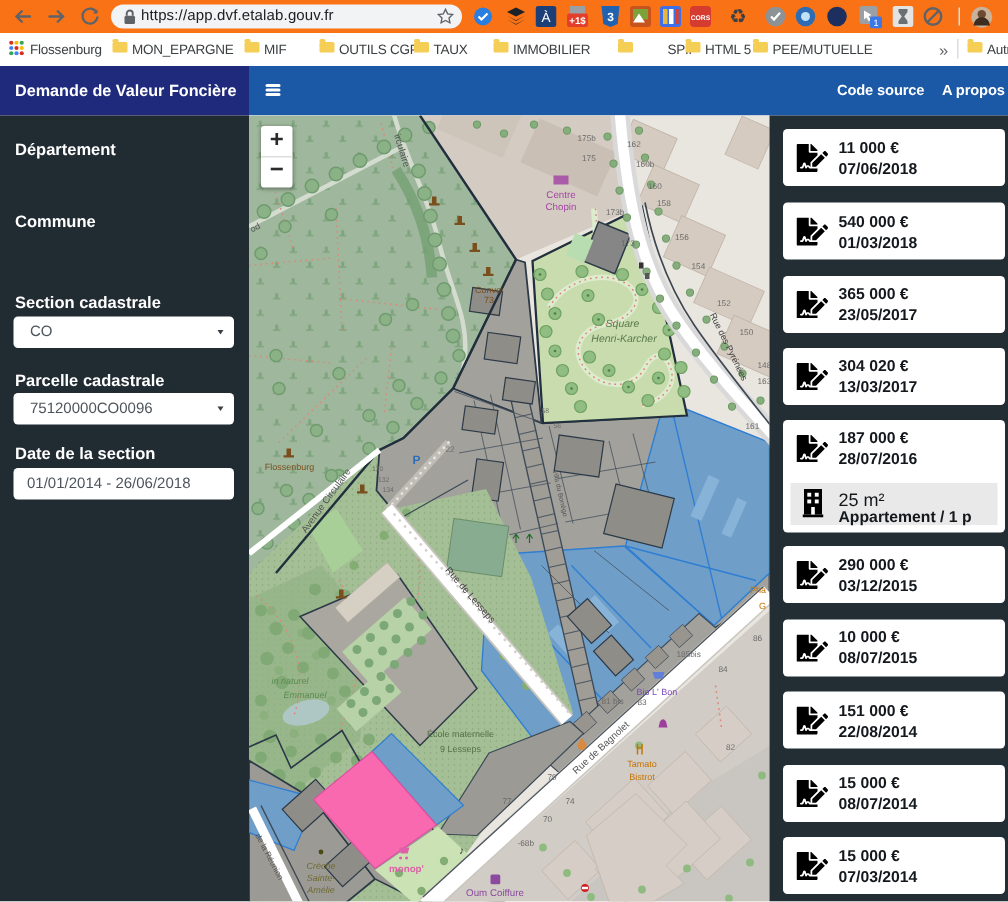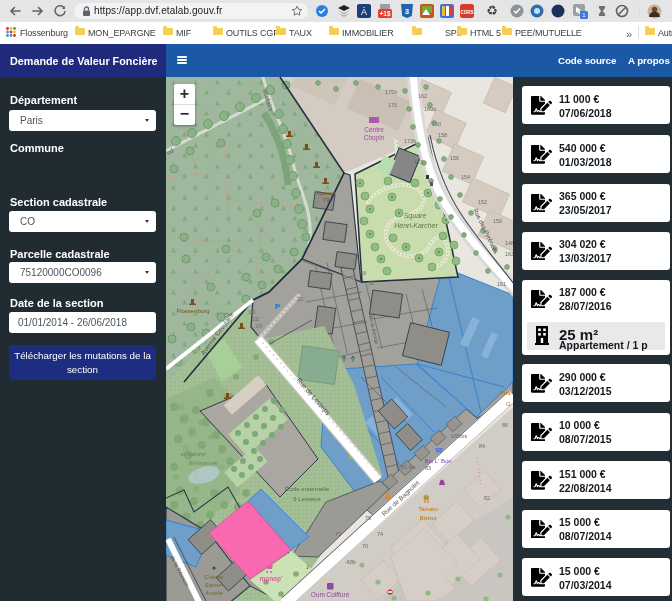--- a/index.html
+++ b/index.html
@@ -1,19 +1,19 @@
 <!DOCTYPE html>
 <html><head><meta charset="utf-8">
 <style>
 *{margin:0;padding:0;box-sizing:border-box}
 html,body{width:672px;height:601px;overflow:hidden;background:#fff}
 body{font-family:"Liberation Sans",sans-serif;position:relative}
 .abs{position:absolute}
 
-#row1{position:absolute;left:0;top:0;width:672px;height:22px;background:#e5e5e5}
+#row1{position:absolute;left:0;top:0;width:672px;height:22px;background:#f97316}
 #row2{position:absolute;left:0;top:22px;width:672px;height:22px;background:#fff}
 #pill{position:absolute;left:74px;top:3px;width:234px;height:16px;border-radius:8px;background:#f1f3f4}
 #url{position:absolute;left:94px;top:5px;font-size:10px;color:#202124;letter-spacing:0.1px}
 .bkm{position:absolute;top:5.5px;white-space:nowrap;font-size:9px;letter-spacing:-0.15px;color:#3c4043}
 .folder{position:absolute;top:6px;width:10px;height:7px;background:#f5ce56;border-radius:1px}
 .folder:before{content:"";position:absolute;left:0;top:-2px;width:4px;height:2px;background:#f5ce56;border-radius:1px 1px 0 0}
 .ext{position:absolute;top:4px;width:14px;height:14px;font-size:10px;line-height:14px;text-align:center}
 
 #hdrL{position:absolute;left:0;top:44px;width:166px;height:33px;background:#202a7c}
 #hdrR{position:absolute;left:166px;top:44px;width:506px;height:33px;background:#1b58a6}
@@ -174,29 +174,27 @@
 <div id="burger">
     <div></div>
     <div></div>
     <div></div>
   </div>
 <div class="hlink" style="left:558px">Code source</div>
 <div class="hlink" style="left:628px">A propos</div>
 
 <div id="sidebar">
 <div class="slabel" style="top:17px">Département</div>
-<div class="sselect" style="top:33px">Paris<span class="caret"></span></div>
 <div class="slabel" style="top:65px">Commune</div>
 <div class="slabel" style="top:119px">Section cadastrale</div>
 <div class="sselect" style="top:134px">CO<span class="caret"></span></div>
 <div class="slabel" style="top:171px">Parcelle cadastrale</div>
 <div class="sselect" style="top:185px">75120000CO0096<span class="caret"></span></div>
 <div class="slabel" style="top:220px">Date de la section</div>
 <div class="sselect" style="top:235px;padding-left:9px">01/01/2014 - 26/06/2018</div>
-<div id="btn">Télécharger les mutations de la<br>section</div>
 </div>
 
 <div id="map">
 <div id="zoomctl">
       <div class="zi">+</div>
       <div class="sep"></div>
       <div class="zi" style="line-height:18px">−</div>
     </div>
 <svg id="mapsvg" width="347" height="524" viewBox="0 0 347 524" style="position:absolute;left:0;top:0">
 <defs>
@@ -750,21 +748,21 @@
       <div style="position:absolute;left:5px;top:42.5px;width:138px;height:28px;background:#e9e9e9">
         <svg style="position:absolute;left:8px;top:4px" width="14" height="19" viewBox="0 0 14 19">
           <rect x="1" y="0" width="12" height="17" fill="#000"></rect>
           <rect x="0" y="17" width="14" height="2" fill="#000"></rect>
           <rect x="3.2" y="2.5" width="2.6" height="2.6" fill="#fff"></rect>
           <rect x="8.2" y="2.5" width="2.6" height="2.6" fill="#fff"></rect>
           <rect x="3.2" y="7" width="2.6" height="2.6" fill="#fff"></rect>
           <rect x="8.2" y="7" width="2.6" height="2.6" fill="#fff"></rect>
           <rect x="5.8" y="12" width="2.4" height="5" fill="#fff"></rect>
         </svg>
-        <div style="position:absolute;left:32px;top:4px;font-size:15px;font-weight:bold;color:#14181c">25 m²</div>
+        <div style="position:absolute;left:32px;top:4px;font-size:12px;font-weight:normal;color:#14181c">25 m²</div>
         <div style="position:absolute;left:32px;top:17px;font-size:10.5px;font-weight:bold;color:#14181c">Appartement / 1 p</div>
       </div>
     </div>
     <div class="card" style="top:287px;height:38px">
       <svg class="cicon" width="21" height="18.7" viewBox="0 0 576 512">
         <path fill="#000" d="M218.17 424.14c-2.95-5.92-8.09-6.52-10.17-6.52s-7.22.59-10.02 6.19l-7.67 15.34c-6.37 12.78-25.03 11.37-29.48-2.09L144 386.59l-10.61 31.88c-5.89 17.66-22.38 29.53-41 29.53H80c-8.84 0-16-7.16-16-16s7.16-16 16-16h12.39c4.83 0 9.11-3.08 10.64-7.66l18.19-54.64c3.3-9.81 12.44-16.41 22.78-16.41s19.48 6.59 22.77 16.41l13.88 41.64c19.75-16.19 54.06-9.7 66 14.16 1.89 3.78 5.49 5.95 9.36 6.26v-82.12l128-127.09V160H248c-13.2 0-24-10.8-24-24V0H24C10.7 0 0 10.7 0 24v464c0 13.3 10.7 24 24 24h336c13.3 0 24-10.7 24-24v-40l-128-.11c-16.77-.04-31.73-9.36-37.83-23.75zM384 121.9c0-6.3-2.5-12.4-7-16.9L279.1 7c-4.5-4.5-10.6-7-17-7H256v128h128v-6.1zm-96 225.06V416h68.99l161.68-162.78-67.88-67.88L288 346.96zm280.54-179.63l-31.87-31.87c-9.94-9.94-26.07-9.94-36.01 0l-27.25 27.25 67.88 67.88 27.25-27.25c9.95-9.94 9.95-26.07 0-36.01z"></path>
       </svg>
       <div class="cprice">290 000 €</div>
       <div class="cdate">03/12/2015</div>
     </div>

